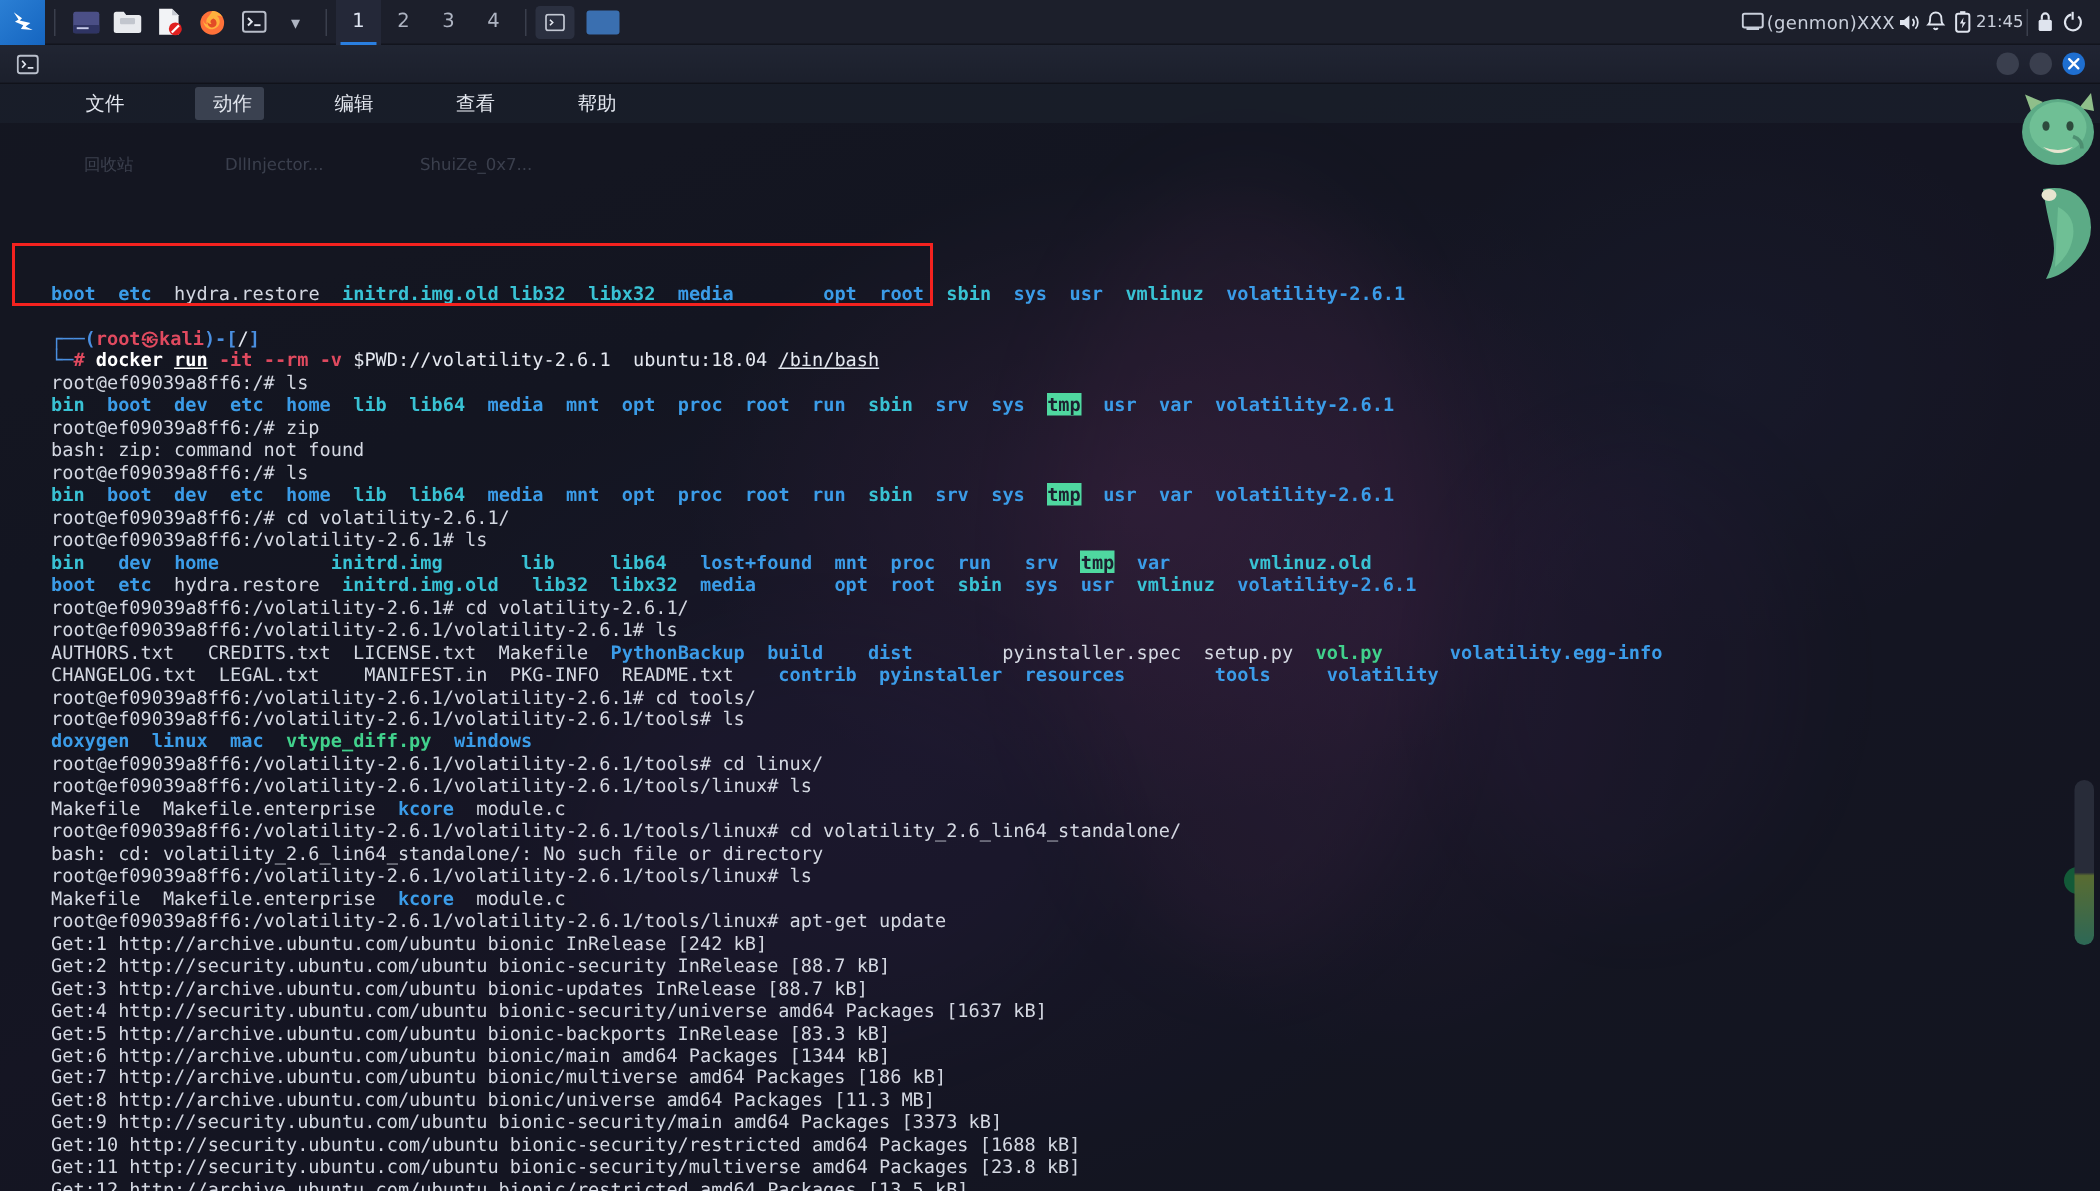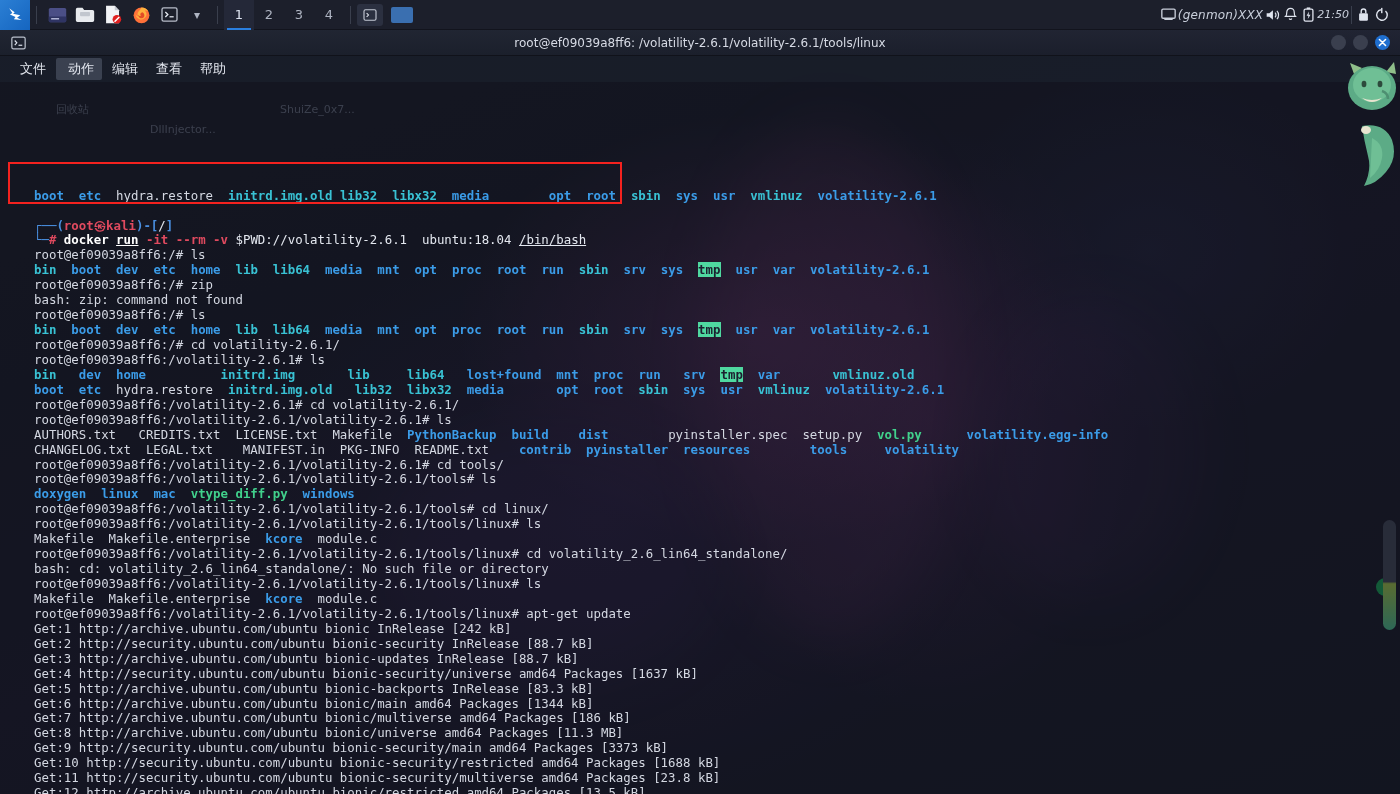--- a/index.html
+++ b/index.html
@@ -45,21 +45,21 @@
   .launcher { width: 28px; height: 30px; display: flex; align-items: center; justify-content: center; flex:0 0 auto;}
   .wsnum {
     width: 30px; height: 30px; display: flex; align-items: center; justify-content: center;
     font-size: 13px; color: #aeb4c2; position: relative; flex:0 0 auto;
   }
   .wsnum.active { color: #dfe5f2; background: #242838; }
   .wsnum.active::after {
     content:''; position: absolute; left: 3px; right: 3px; bottom: 0; height: 2px;
     background: #2a7fe0;
   }
-  .panel-right { margin-left: auto; display: flex; align-items: center; gap: 0; padding-right: 10px; font-style: italic; }
+  .panel-right { margin-left: auto; display: flex; align-items: center; gap: 0; padding-right: 10px; }
   .genmon { font-size: 12px; color: #c9cfdb; letter-spacing: .2px;}
   .clock { font-size: 11px; color: #c9cfdb; }
   .tray-ico { width: 18px; height: 18px; display:flex; align-items:center; justify-content:center; }
   .win-btn-panel {
     width: 26px; height: 22px; background:#2b3040; border-radius:3px;
     display:flex;align-items:center;justify-content:center;
   }
   .active-win-ico {
     width: 22px; height: 16px; background:#3a6fb0; border-radius:2px;
   }
@@ -89,21 +89,21 @@
   .tb-dot { width: 15px; height: 15px; border-radius: 50%; background:#3a3f4e; }
   .tb-dot.close { background:#1f6fd0; display:flex;align-items:center;justify-content:center; }
 
   #menubar {
     height: 26px;
     background: rgba(26,30,42,0.86);
     display: flex; align-items: center; gap: 2px; padding-left: 12px;
     font-family: "DejaVu Sans", sans-serif;
     font-size: 13px; color: #e2e6ee;
   }
-  .menu-item { padding: 2px 8px; border-radius: 2px; }
+  .menu-item { padding: 2px 8px; border-radius: 2px; margin-left: 37px; }
   .menu-item.hl { background: rgba(110,120,140,0.40); padding-left: 12px; }
 
   
   #term-body {
     flex: 1; position: relative;
     background: rgba(20,23,33,0.58);
     overflow: hidden;
     padding: 2px 0 0 14px;
     font-family: "DejaVu Sans Mono", monospace;
     font-size: 12.4px;
@@ -272,21 +272,21 @@
           <path d="M6 13.2a1.6 1.6 0 003 0" fill="none" stroke="#dfe4ee" stroke-width="1.4"></path>
         </svg>
     </span>
     <span class="tray-ico">
       <svg width="11" height="15" viewBox="0 0 12 17">
           <rect x="1" y="2.5" width="10" height="13.5" rx="1.6" fill="none" stroke="#dfe4ee" stroke-width="1.5"></rect>
           <rect x="4" y="0.5" width="4" height="2" fill="#dfe4ee"></rect>
           <path d="M6.6 5.2l-2.8 4.6h2.1L5.2 13.6l3.1-4.8H6.1z" fill="#dfe4ee"></path>
         </svg>
     </span>
-    <span class="clock">21:50</span>
+    <span class="clock">21:45</span>
     <span class="panel-sep" style="margin:0 2px;"></span>
     <span class="tray-ico">
       <svg width="13" height="15" viewBox="0 0 14 17">
           <rect x="2" y="7" width="10" height="8.5" rx="1.4" fill="#dfe4ee"></rect>
           <path d="M4.4 7V4.8a2.6 2.6 0 015.2 0V7" fill="none" stroke="#dfe4ee" stroke-width="1.6"></path>
         </svg>
     </span>
     <span class="tray-ico">
       <svg width="15" height="15" viewBox="0 0 17 17">
           <path d="M13 4.5a6 6 0 11-5.2-1.4" fill="none" stroke="#dfe4ee" stroke-width="1.6"></path>
@@ -315,21 +315,20 @@
 <div id="term-win">
 
   <div id="titlebar">
     <span class="tb-icon">
       <svg width="15" height="14" viewBox="0 0 18 16">
         <rect x="1" y="1" width="16" height="14" rx="2" fill="none" stroke="#b9bfcb" stroke-width="1.5"></rect>
         <path d="M4.5 5l2.5 2.8L4.5 10.6" fill="none" stroke="#dfe4ee" stroke-width="1.4"></path>
         <rect x="9" y="10" width="4.5" height="1.4" fill="#dfe4ee"></rect>
       </svg>
     </span>
-    <div id="title-text">root@ef09039a8ff6: /volatility-2.6.1/volatility-2.6.1/tools/linux</div>
     <div class="tb-controls">
       <div class="tb-dot"></div>
       <div class="tb-dot"></div>
       <div class="tb-dot close">
         <svg width="9" height="9" viewBox="0 0 10 10">
           <path d="M1.6 1.6l6.8 6.8M8.4 1.6l-6.8 6.8" stroke="#ffffff" stroke-width="1.7" stroke-linecap="round"></path>
         </svg>
       </div>
     </div>
   </div>
@@ -338,21 +337,21 @@
     <div class="menu-item">文件</div>
     <div class="menu-item hl">动作</div>
     <div class="menu-item">编辑</div>
     <div class="menu-item">查看</div>
     <div class="menu-item">帮助</div>
   </div>
 
   <div id="term-body">
     
     <div class="ghost-label" style="left:56px;top:21px;">回收站</div>
-    <div class="ghost-label" style="left:150px;top:21px;margin-top:20px;">DllInjector...</div>
+    <div class="ghost-label" style="left:150px;top:21px;">DllInjector...</div>
     <div class="ghost-label" style="left:280px;top:21px;">ShuiZe_0x7...</div>
 
     <div id="term-lines"><div class="ln"><span class="c-dir">boot</span><span class="c-plain">  </span><span class="c-dir">etc</span><span class="c-plain">  hydra.restore  </span><span class="c-cyan">initrd.img.old</span><span class="c-plain"> </span><span class="c-cyan">lib32</span><span class="c-plain">  </span><span class="c-cyan">libx32</span><span class="c-plain">  </span><span class="c-dir">media</span><span class="c-plain">        </span><span class="c-dir">opt</span><span class="c-plain">  </span><span class="c-dir">root</span><span class="c-plain">  </span><span class="c-cyan">sbin</span><span class="c-plain">  </span><span class="c-dir">sys</span><span class="c-plain">  </span><span class="c-dir">usr</span><span class="c-plain">  </span><span class="c-cyan">vmlinuz</span><span class="c-plain">  </span><span class="c-dir">volatility-2.6.1</span></div><div class="ln">&nbsp;</div><div class="ln"><span class="c-blue">┌──(</span><span class="c-red">root</span><span class="c-red">㉿</span><span class="c-red">kali</span><span class="c-blue">)-[</span><span class="c-white">/</span><span class="c-blue">]</span></div><div class="ln"><span class="c-blue">└─</span><span class="c-red">#</span><span class="c-green"> docker </span><span class="c-green c-ul">run</span><span class="c-plain"> </span><span class="c-red">-it</span><span class="c-plain"> </span><span class="c-red">--rm</span><span class="c-plain"> </span><span class="c-red">-v</span><span class="c-white"> $PWD://volatility-2.6.1  ubuntu:18.04 </span><span class="c-white c-ul">/bin/bash</span></div><div class="ln"><span class="c-plain">root@ef09039a8ff6:/# ls</span></div><div class="ln"><span class="c-cyan">bin</span><span class="c-plain">  </span><span class="c-dir">boot</span><span class="c-plain">  </span><span class="c-dir">dev</span><span class="c-plain">  </span><span class="c-dir">etc</span><span class="c-plain">  </span><span class="c-dir">home</span><span class="c-plain">  </span><span class="c-cyan">lib</span><span class="c-plain">  </span><span class="c-cyan">lib64</span><span class="c-plain">  </span><span class="c-dir">media</span><span class="c-plain">  </span><span class="c-dir">mnt</span><span class="c-plain">  </span><span class="c-dir">opt</span><span class="c-plain">  </span><span class="c-dir">proc</span><span class="c-plain">  </span><span class="c-dir">root</span><span class="c-plain">  </span><span class="c-dir">run</span><span class="c-plain">  </span><span class="c-cyan">sbin</span><span class="c-plain">  </span><span class="c-dir">srv</span><span class="c-plain">  </span><span class="c-dir">sys</span><span class="c-plain">  </span><span class="c-tmp">tmp</span><span class="c-plain">  </span><span class="c-dir">usr</span><span class="c-plain">  </span><span class="c-dir">var</span><span class="c-plain">  </span><span class="c-dir">volatility-2.6.1</span></div><div class="ln"><span class="c-plain">root@ef09039a8ff6:/# zip</span></div><div class="ln"><span class="c-plain">bash: zip: command not found</span></div><div class="ln"><span class="c-plain">root@ef09039a8ff6:/# ls</span></div><div class="ln"><span class="c-cyan">bin</span><span class="c-plain">  </span><span class="c-dir">boot</span><span class="c-plain">  </span><span class="c-dir">dev</span><span class="c-plain">  </span><span class="c-dir">etc</span><span class="c-plain">  </span><span class="c-dir">home</span><span class="c-plain">  </span><span class="c-cyan">lib</span><span class="c-plain">  </span><span class="c-cyan">lib64</span><span class="c-plain">  </span><span class="c-dir">media</span><span class="c-plain">  </span><span class="c-dir">mnt</span><span class="c-plain">  </span><span class="c-dir">opt</span><span class="c-plain">  </span><span class="c-dir">proc</span><span class="c-plain">  </span><span class="c-dir">root</span><span class="c-plain">  </span><span class="c-dir">run</span><span class="c-plain">  </span><span class="c-cyan">sbin</span><span class="c-plain">  </span><span class="c-dir">srv</span><span class="c-plain">  </span><span class="c-dir">sys</span><span class="c-plain">  </span><span class="c-tmp">tmp</span><span class="c-plain">  </span><span class="c-dir">usr</span><span class="c-plain">  </span><span class="c-dir">var</span><span class="c-plain">  </span><span class="c-dir">volatility-2.6.1</span></div><div class="ln"><span class="c-plain">root@ef09039a8ff6:/# cd volatility-2.6.1/</span></div><div class="ln"><span class="c-plain">root@ef09039a8ff6:/volatility-2.6.1# ls</span></div><div class="ln"><span class="c-cyan">bin</span><span class="c-plain">   </span><span class="c-dir">dev</span><span class="c-plain">  </span><span class="c-dir">home</span><span class="c-plain">          </span><span class="c-cyan">initrd.img</span><span class="c-plain">       </span><span class="c-cyan">lib</span><span class="c-plain">     </span><span class="c-cyan">lib64</span><span class="c-plain">   </span><span class="c-dir">lost+found</span><span class="c-plain">  </span><span class="c-dir">mnt</span><span class="c-plain">  </span><span class="c-dir">proc</span><span class="c-plain">  </span><span class="c-dir">run</span><span class="c-plain">   </span><span class="c-dir">srv</span><span class="c-plain">  </span><span class="c-tmp">tmp</span><span class="c-plain">  </span><span class="c-dir">var</span><span class="c-plain">       </span><span class="c-cyan">vmlinuz.old</span></div><div class="ln"><span class="c-dir">boot</span><span class="c-plain">  </span><span class="c-dir">etc</span><span class="c-plain">  hydra.restore  </span><span class="c-cyan">initrd.img.old</span><span class="c-plain">   </span><span class="c-cyan">lib32</span><span class="c-plain">  </span><span class="c-cyan">libx32</span><span class="c-plain">  </span><span class="c-dir">media</span><span class="c-plain">       </span><span class="c-dir">opt</span><span class="c-plain">  </span><span class="c-dir">root</span><span class="c-plain">  </span><span class="c-cyan">sbin</span><span class="c-plain">  </span><span class="c-dir">sys</span><span class="c-plain">  </span><span class="c-dir">usr</span><span class="c-plain">  </span><span class="c-cyan">vmlinuz</span><span class="c-plain">  </span><span class="c-dir">volatility-2.6.1</span></div><div class="ln"><span class="c-plain">root@ef09039a8ff6:/volatility-2.6.1# cd volatility-2.6.1/</span></div><div class="ln"><span class="c-plain">root@ef09039a8ff6:/volatility-2.6.1/volatility-2.6.1# ls</span></div><div class="ln"><span class="c-plain">AUTHORS.txt   CREDITS.txt  LICENSE.txt  Makefile  </span><span class="c-dir">PythonBackup</span><span class="c-plain">  </span><span class="c-dir">build</span><span class="c-plain">    </span><span class="c-dir">dist</span><span class="c-plain">        pyinstaller.spec  setup.py  </span><span class="c-exec">vol.py</span><span class="c-plain">      </span><span class="c-dir">volatility.egg-info</span></div><div class="ln"><span class="c-plain">CHANGELOG.txt  LEGAL.txt    MANIFEST.in  PKG-INFO  README.txt    </span><span class="c-dir">contrib</span><span class="c-plain">  </span><span class="c-dir">pyinstaller</span><span class="c-plain">  </span><span class="c-dir">resources</span><span class="c-plain">        </span><span class="c-dir">tools</span><span class="c-plain">     </span><span class="c-dir">volatility</span></div><div class="ln"><span class="c-plain">root@ef09039a8ff6:/volatility-2.6.1/volatility-2.6.1# cd tools/</span></div><div class="ln"><span class="c-plain">root@ef09039a8ff6:/volatility-2.6.1/volatility-2.6.1/tools# ls</span></div><div class="ln"><span class="c-dir">doxygen</span><span class="c-plain">  </span><span class="c-dir">linux</span><span class="c-plain">  </span><span class="c-dir">mac</span><span class="c-plain">  </span><span class="c-exec">vtype_diff.py</span><span class="c-plain">  </span><span class="c-dir">windows</span></div><div class="ln"><span class="c-plain">root@ef09039a8ff6:/volatility-2.6.1/volatility-2.6.1/tools# cd linux/</span></div><div class="ln"><span class="c-plain">root@ef09039a8ff6:/volatility-2.6.1/volatility-2.6.1/tools/linux# ls</span></div><div class="ln"><span class="c-plain">Makefile  Makefile.enterprise  </span><span class="c-dir">kcore</span><span class="c-plain">  module.c</span></div><div class="ln"><span class="c-plain">root@ef09039a8ff6:/volatility-2.6.1/volatility-2.6.1/tools/linux# cd volatility_2.6_lin64_standalone/</span></div><div class="ln"><span class="c-plain">bash: cd: volatility_2.6_lin64_standalone/: No such file or directory</span></div><div class="ln"><span class="c-plain">root@ef09039a8ff6:/volatility-2.6.1/volatility-2.6.1/tools/linux# ls</span></div><div class="ln"><span class="c-plain">Makefile  Makefile.enterprise  </span><span class="c-dir">kcore</span><span class="c-plain">  module.c</span></div><div class="ln"><span class="c-plain">root@ef09039a8ff6:/volatility-2.6.1/volatility-2.6.1/tools/linux# apt-get update</span></div><div class="ln"><span class="c-plain">Get:1 http://archive.ubuntu.com/ubuntu bionic InRelease [242 kB]</span></div><div class="ln"><span class="c-plain">Get:2 http://security.ubuntu.com/ubuntu bionic-security InRelease [88.7 kB]</span></div><div class="ln"><span class="c-plain">Get:3 http://archive.ubuntu.com/ubuntu bionic-updates InRelease [88.7 kB]</span></div><div class="ln"><span class="c-plain">Get:4 http://security.ubuntu.com/ubuntu bionic-security/universe amd64 Packages [1637 kB]</span></div><div class="ln"><span class="c-plain">Get:5 http://archive.ubuntu.com/ubuntu bionic-backports InRelease [83.3 kB]</span></div><div class="ln"><span class="c-plain">Get:6 http://archive.ubuntu.com/ubuntu bionic/main amd64 Packages [1344 kB]</span></div><div class="ln"><span class="c-plain">Get:7 http://archive.ubuntu.com/ubuntu bionic/multiverse amd64 Packages [186 kB]</span></div><div class="ln"><span class="c-plain">Get:8 http://archive.ubuntu.com/ubuntu bionic/universe amd64 Packages [11.3 MB]</span></div><div class="ln"><span class="c-plain">Get:9 http://security.ubuntu.com/ubuntu bionic-security/main amd64 Packages [3373 kB]</span></div><div class="ln"><span class="c-plain">Get:10 http://security.ubuntu.com/ubuntu bionic-security/restricted amd64 Packages [1688 kB]</span></div><div class="ln"><span class="c-plain">Get:11 http://security.ubuntu.com/ubuntu bionic-security/multiverse amd64 Packages [23.8 kB]</span></div><div class="ln"><span class="c-plain">Get:12 http://archive.ubuntu.com/ubuntu bionic/restricted amd64 Packages [13.5 kB]</span></div></div>
     <div id="redbox" style="border-color: rgb(244, 34, 31);"></div>
   </div>
 </div>
 
 <div id="green-dot" style="background: rgb(18, 184, 90);"></div>
 <div id="term-scroll">
   <div id="scroll-thumb"></div>

